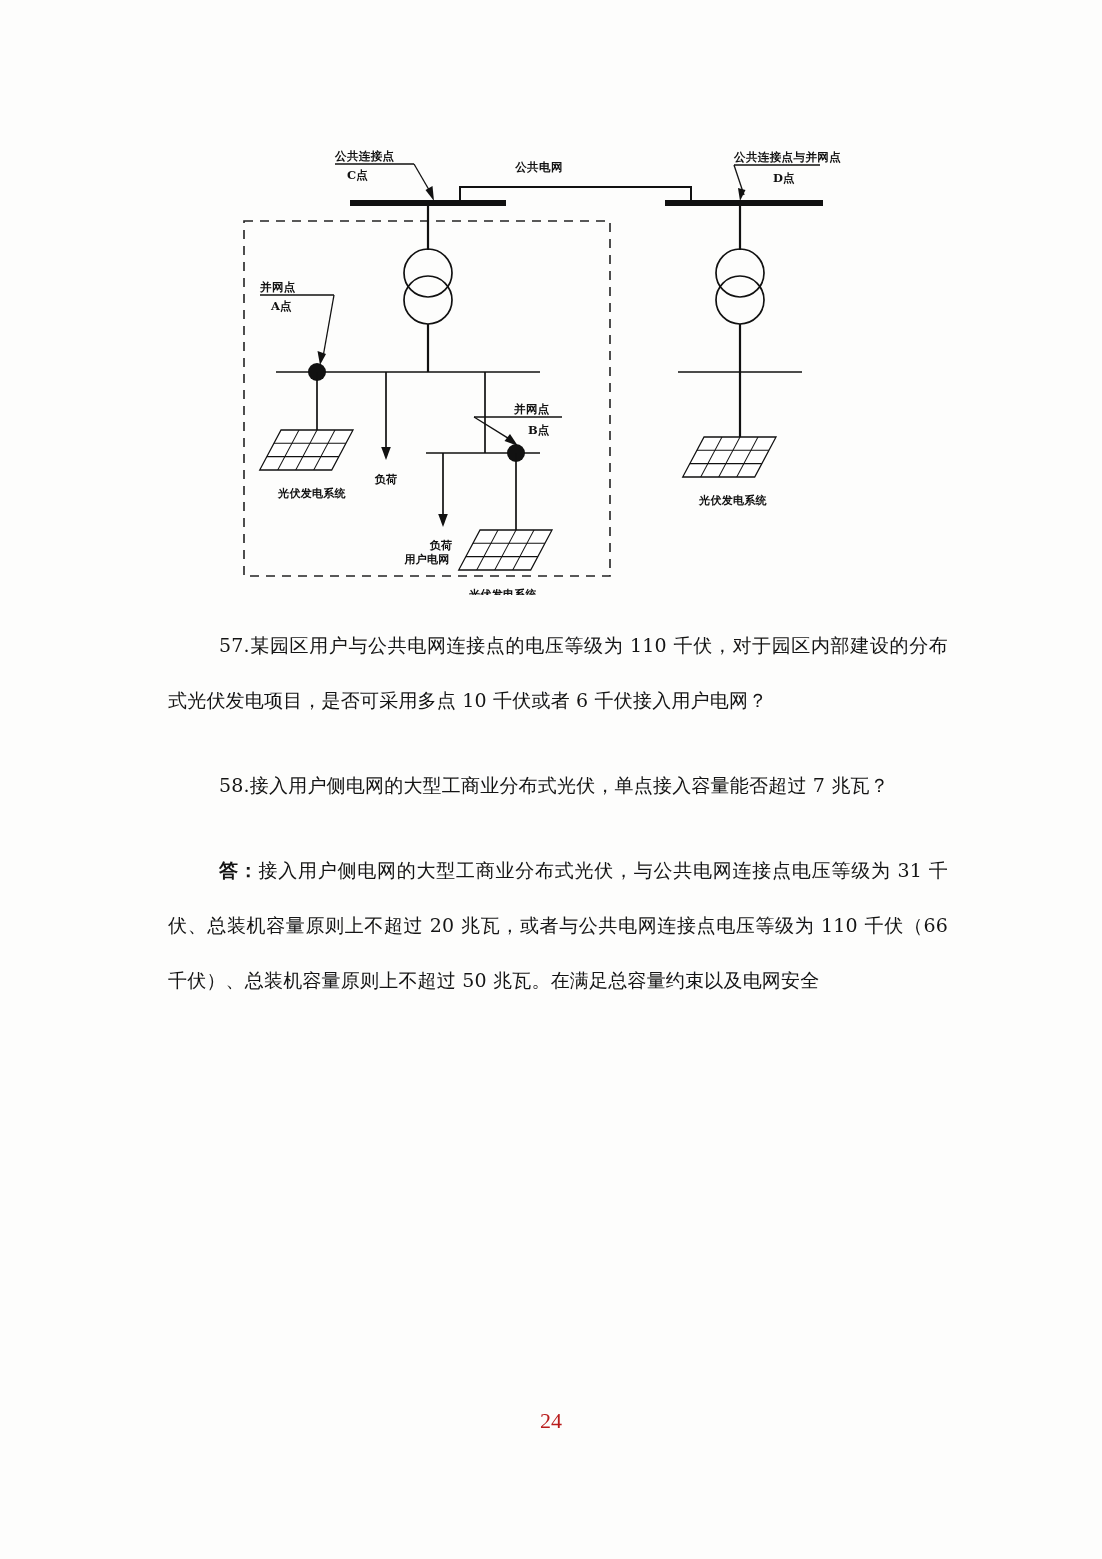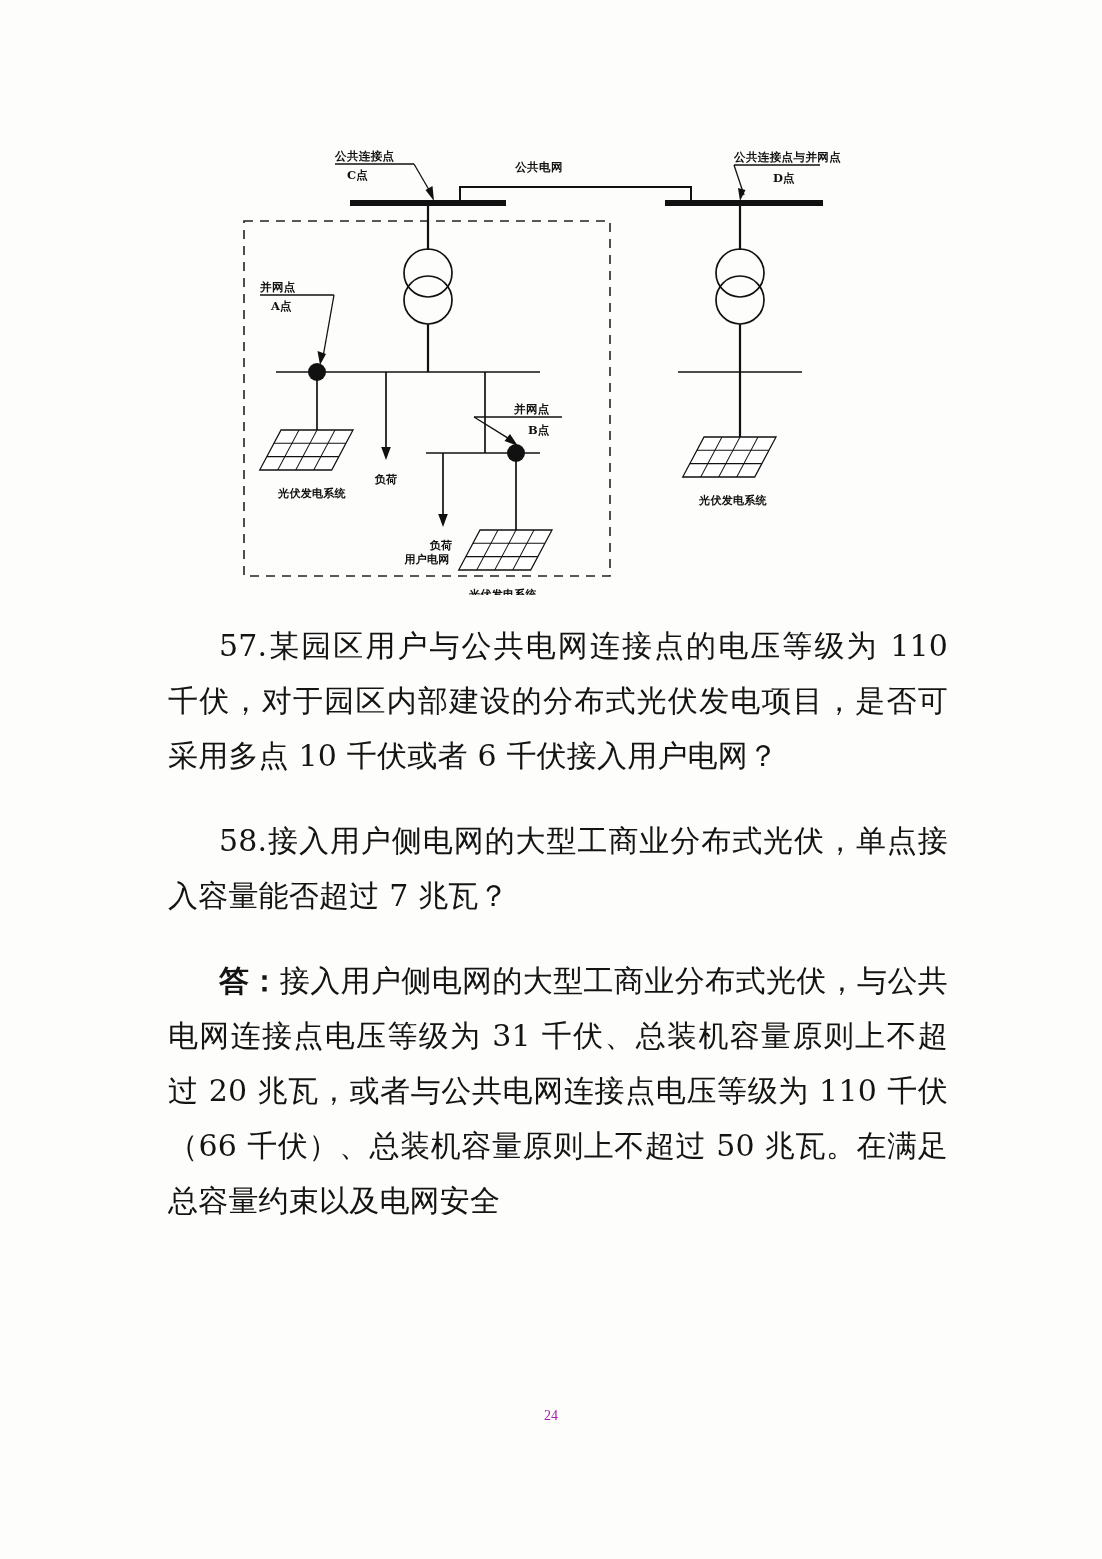--- a/index.html
+++ b/index.html
@@ -56,21 +56,21 @@
 
   
   .body-text {
     position: absolute;
     left: 168px;
     top: 618px;
     width: 780px;
   }
   .para {
     font-family: "DejaVu Serif", "Liberation Serif", serif;
-    font-size: 30px;
+    font-size: 19px;
     line-height: 55px;
     text-align: justify;
     text-justify: inter-ideograph;
     color: #141414;
     margin: 0 0 30px 0;
     text-indent: 51px;
     letter-spacing: 0.2px;
   }
   .para.answer { text-indent: 51px; }
   .para .ans-mark {
@@ -78,22 +78,22 @@
   }
 
   
   .page-number {
     position: absolute;
     left: 0;
     right: 0;
     top: 1408px;
     text-align: center;
     font-family: "Liberation Serif", "DejaVu Serif", serif;
-    font-size: 14px;
-    color: #a21caf;
+    font-size: 22px;
+    color: #b91c1c;
   }
 </style>
 </head>
 <body>
 
 <div class="page">
 
   <div class="figure">
     <svg width="650" height="470" viewBox="0 0 650 470" xmlns="http://www.w3.org/2000/svg">
 

